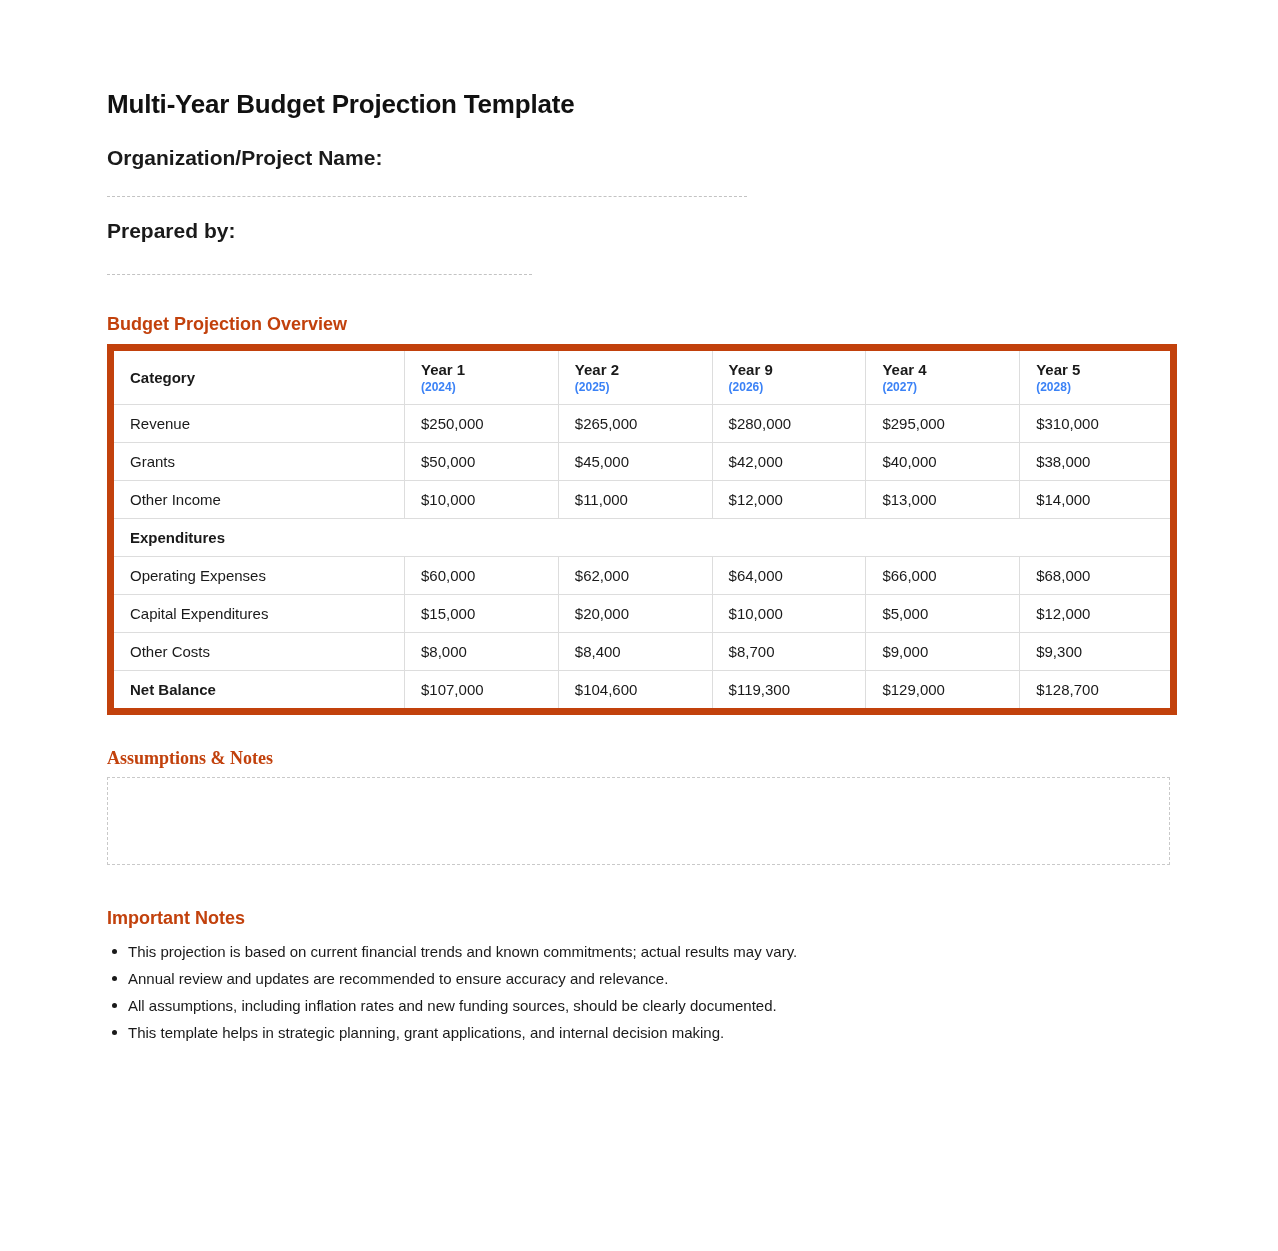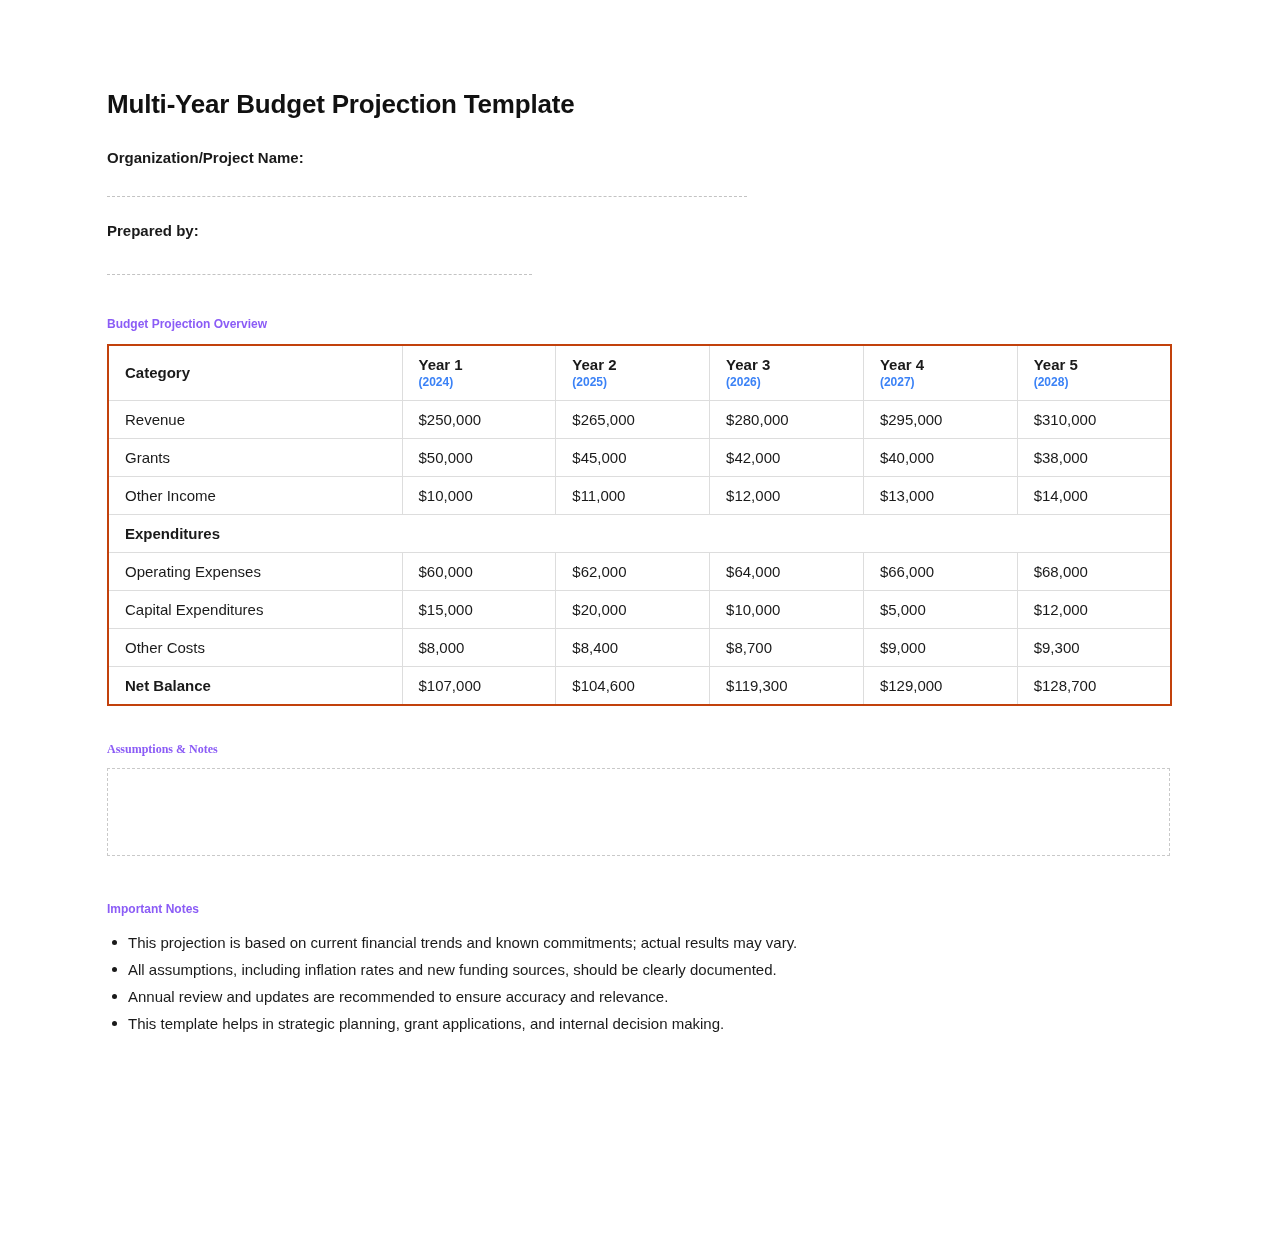--- a/index.html
+++ b/index.html
@@ -16,44 +16,44 @@
   }
   h1.doc-title {
     font-size: 26px;
     font-weight: 700;
     color: #111111;
     line-height: 36px;
     letter-spacing: -0.2px;
   }
   .field-label {
     margin-top: 26px;
-    font-size: 15px;
+    font-size: 21px;
     font-weight: 700;
     line-height: 20px;
   }
   .fill-line {
     border-bottom: 1px dashed #c3c3c3;
     height: 0;
     margin-top: 28px;
   }
   .fill-line.org { width: 640px; }
   .fill-line.prepared { width: 425px; margin-top: 33px; }
   h2.section-heading {
-    font-size: 12px;
+    font-size: 18px;
     font-weight: 700;
     line-height: 22px;
-    color: #8b5cf6;
+    color: #c2410c;
   }
   .overview-heading { margin-top: 38px; margin-bottom: 9px; }
 
   table.budget-table {
     width: 1063px;
     border-collapse: collapse;
     table-layout: fixed;
-    border: 2px solid #c2410c;
+    border: 7px solid #c2410c;
   }
   .budget-table col.c-cat { width: 294px; }
   .budget-table col.c-year { width: 153.8px; }
   .budget-table th, .budget-table td {
     border: 1px solid #dddddd;
     text-align: left;
     vertical-align: middle;
     padding: 9px 16px;
     font-size: 15px;
     line-height: 19px;
@@ -128,21 +128,21 @@
         </th>
         <th>
           <div class="col-label">Year 1</div>
           <div class="col-sub">(2024)</div>
         </th>
         <th>
           <div class="col-label">Year 2</div>
           <div class="col-sub">(2025)</div>
         </th>
         <th>
-          <div class="col-label">Year 3</div>
+          <div class="col-label">Year 9</div>
           <div class="col-sub">(2026)</div>
         </th>
         <th>
           <div class="col-label">Year 4</div>
           <div class="col-sub">(2027)</div>
         </th>
         <th>
           <div class="col-label">Year 5</div>
           <div class="col-sub">(2028)</div>
         </th>
@@ -210,18 +210,18 @@
       </tr>
     </tbody>
   </table>
 
   <h2 class="section-heading assumptions-heading">Assumptions &amp; Notes</h2>
   <div class="assumptions-box"></div>
 
   <h2 class="section-heading important-heading">Important Notes</h2>
   <ul class="notes-list">
     <li><span class="bullet-dot"></span><span>This projection is based on current financial trends and known commitments; actual results may vary.</span></li>
+    <li><span class="bullet-dot"></span><span>Annual review and updates are recommended to ensure accuracy and relevance.</span></li>
     <li><span class="bullet-dot"></span><span>All assumptions, including inflation rates and new funding sources, should be clearly documented.</span></li>
-    <li><span class="bullet-dot"></span><span>Annual review and updates are recommended to ensure accuracy and relevance.</span></li>
     <li><span class="bullet-dot"></span><span>This template helps in strategic planning, grant applications, and internal decision making.</span></li>
   </ul>
 
 </div>
 
 </body></html>

